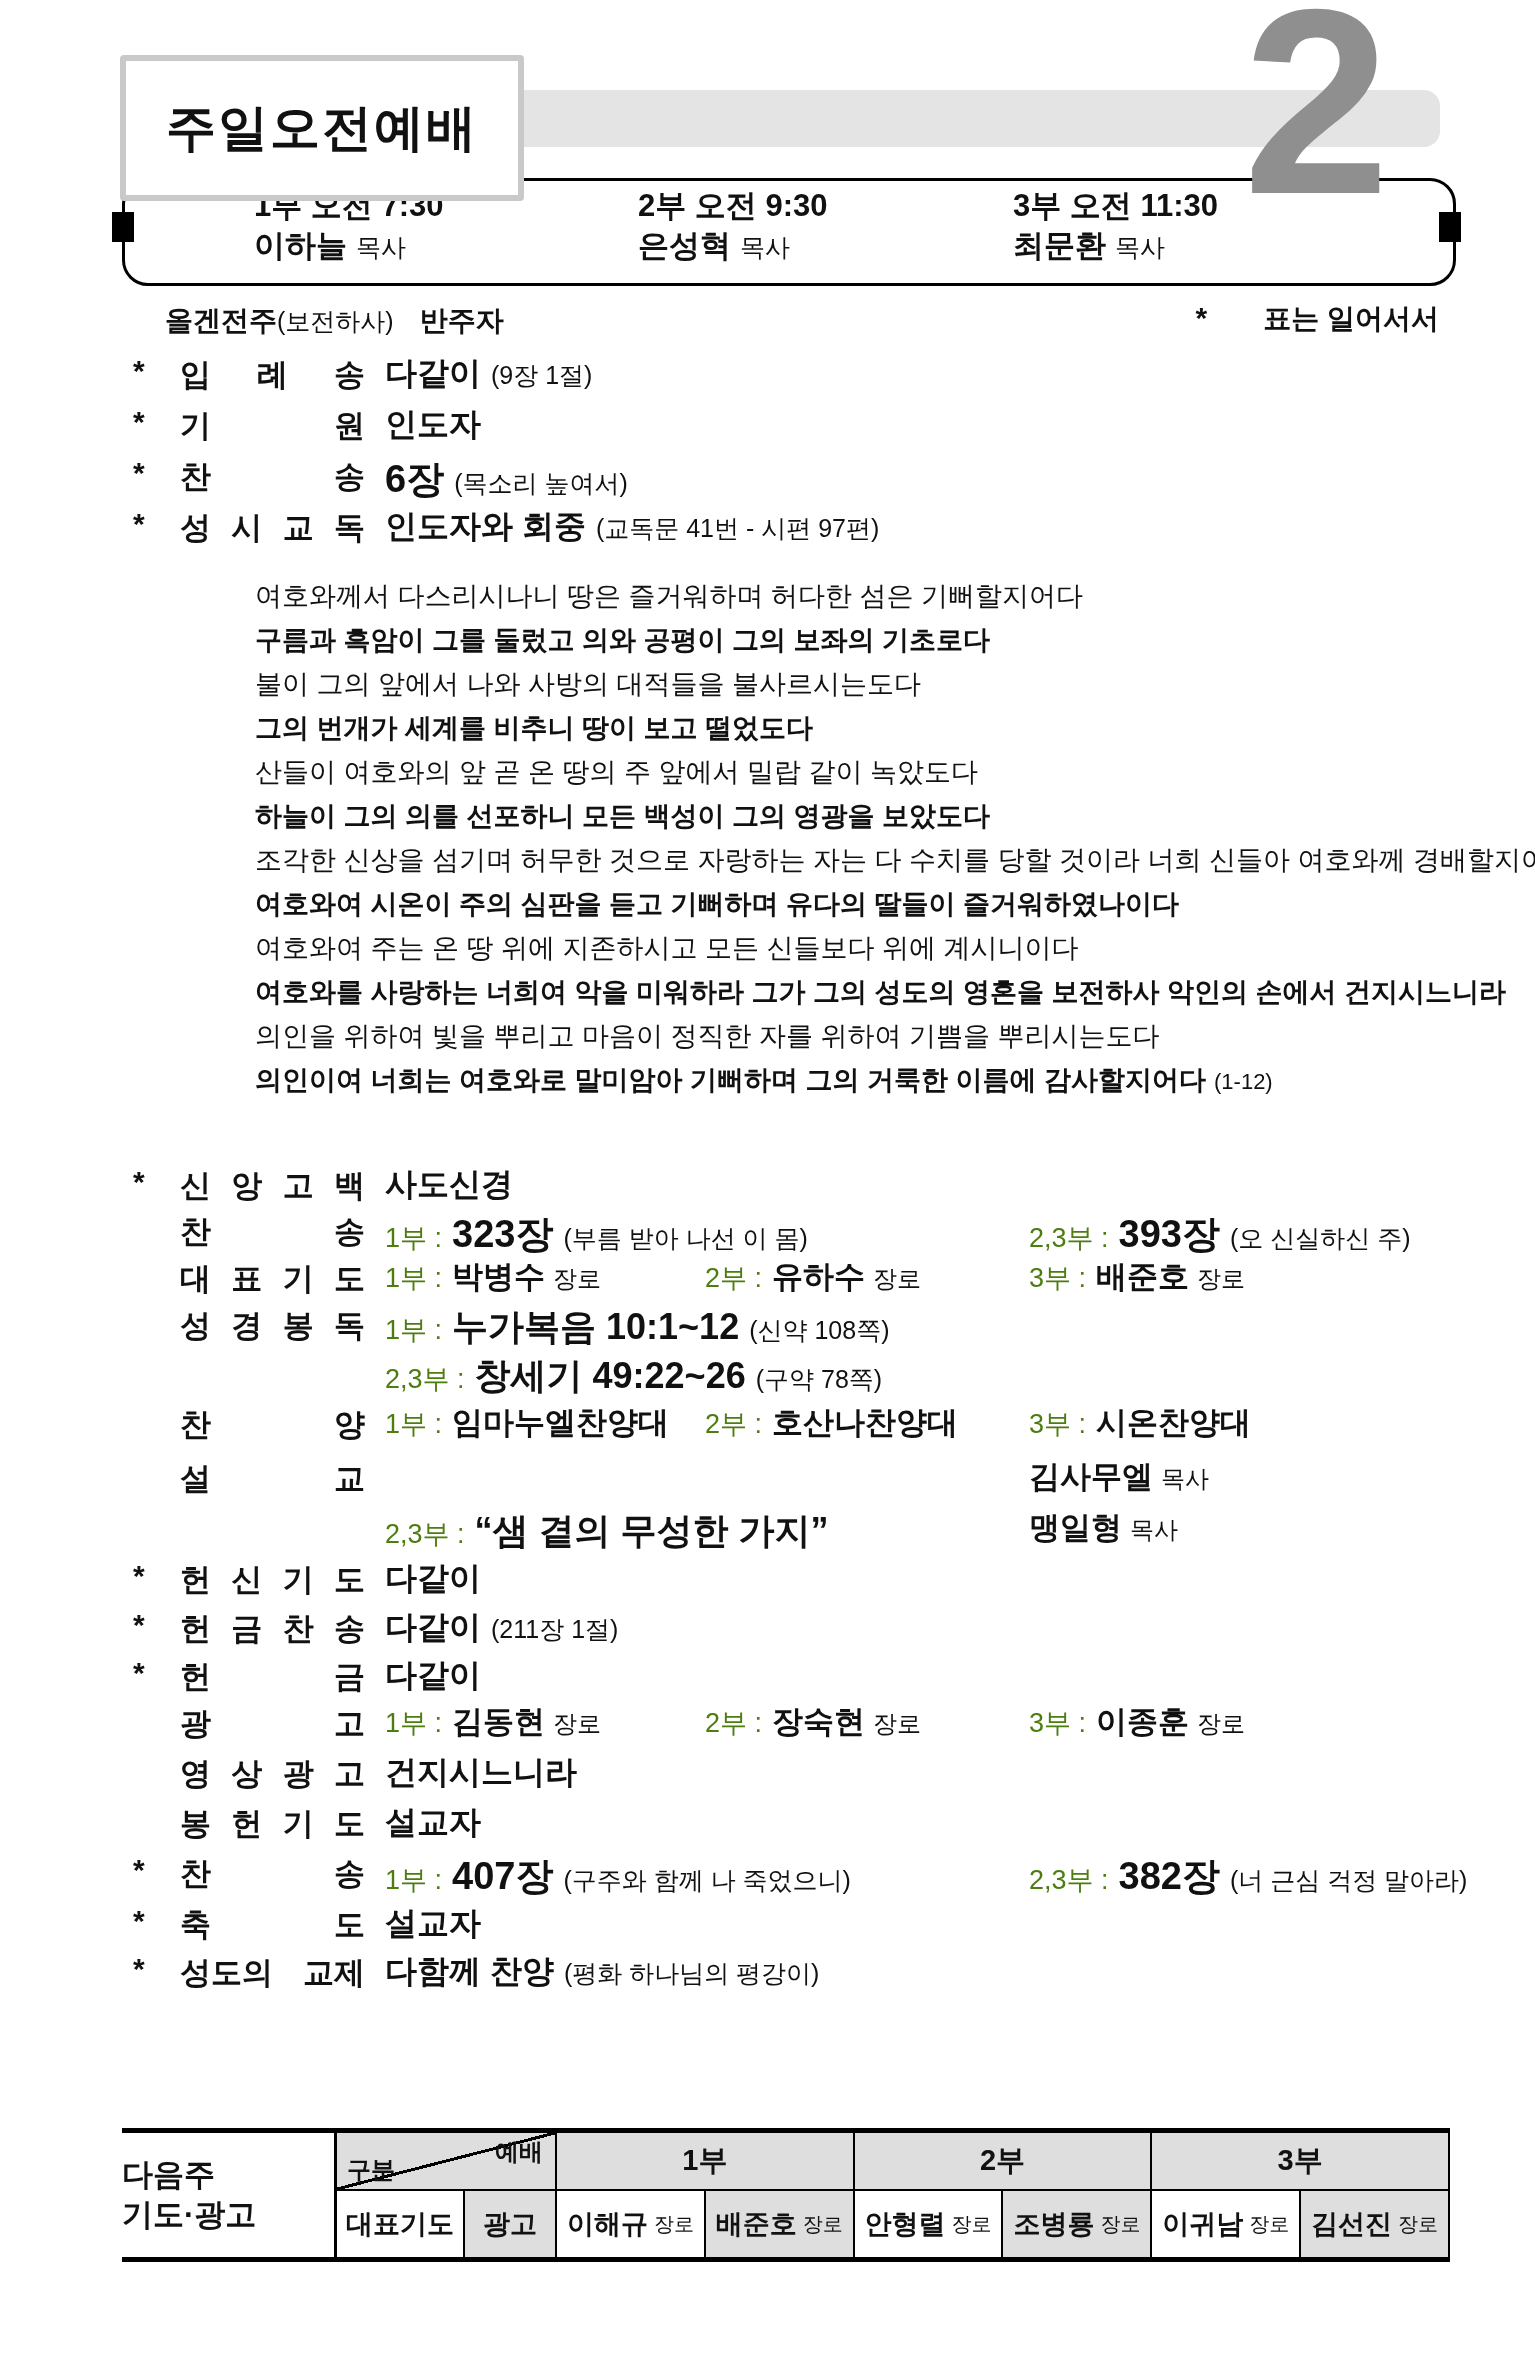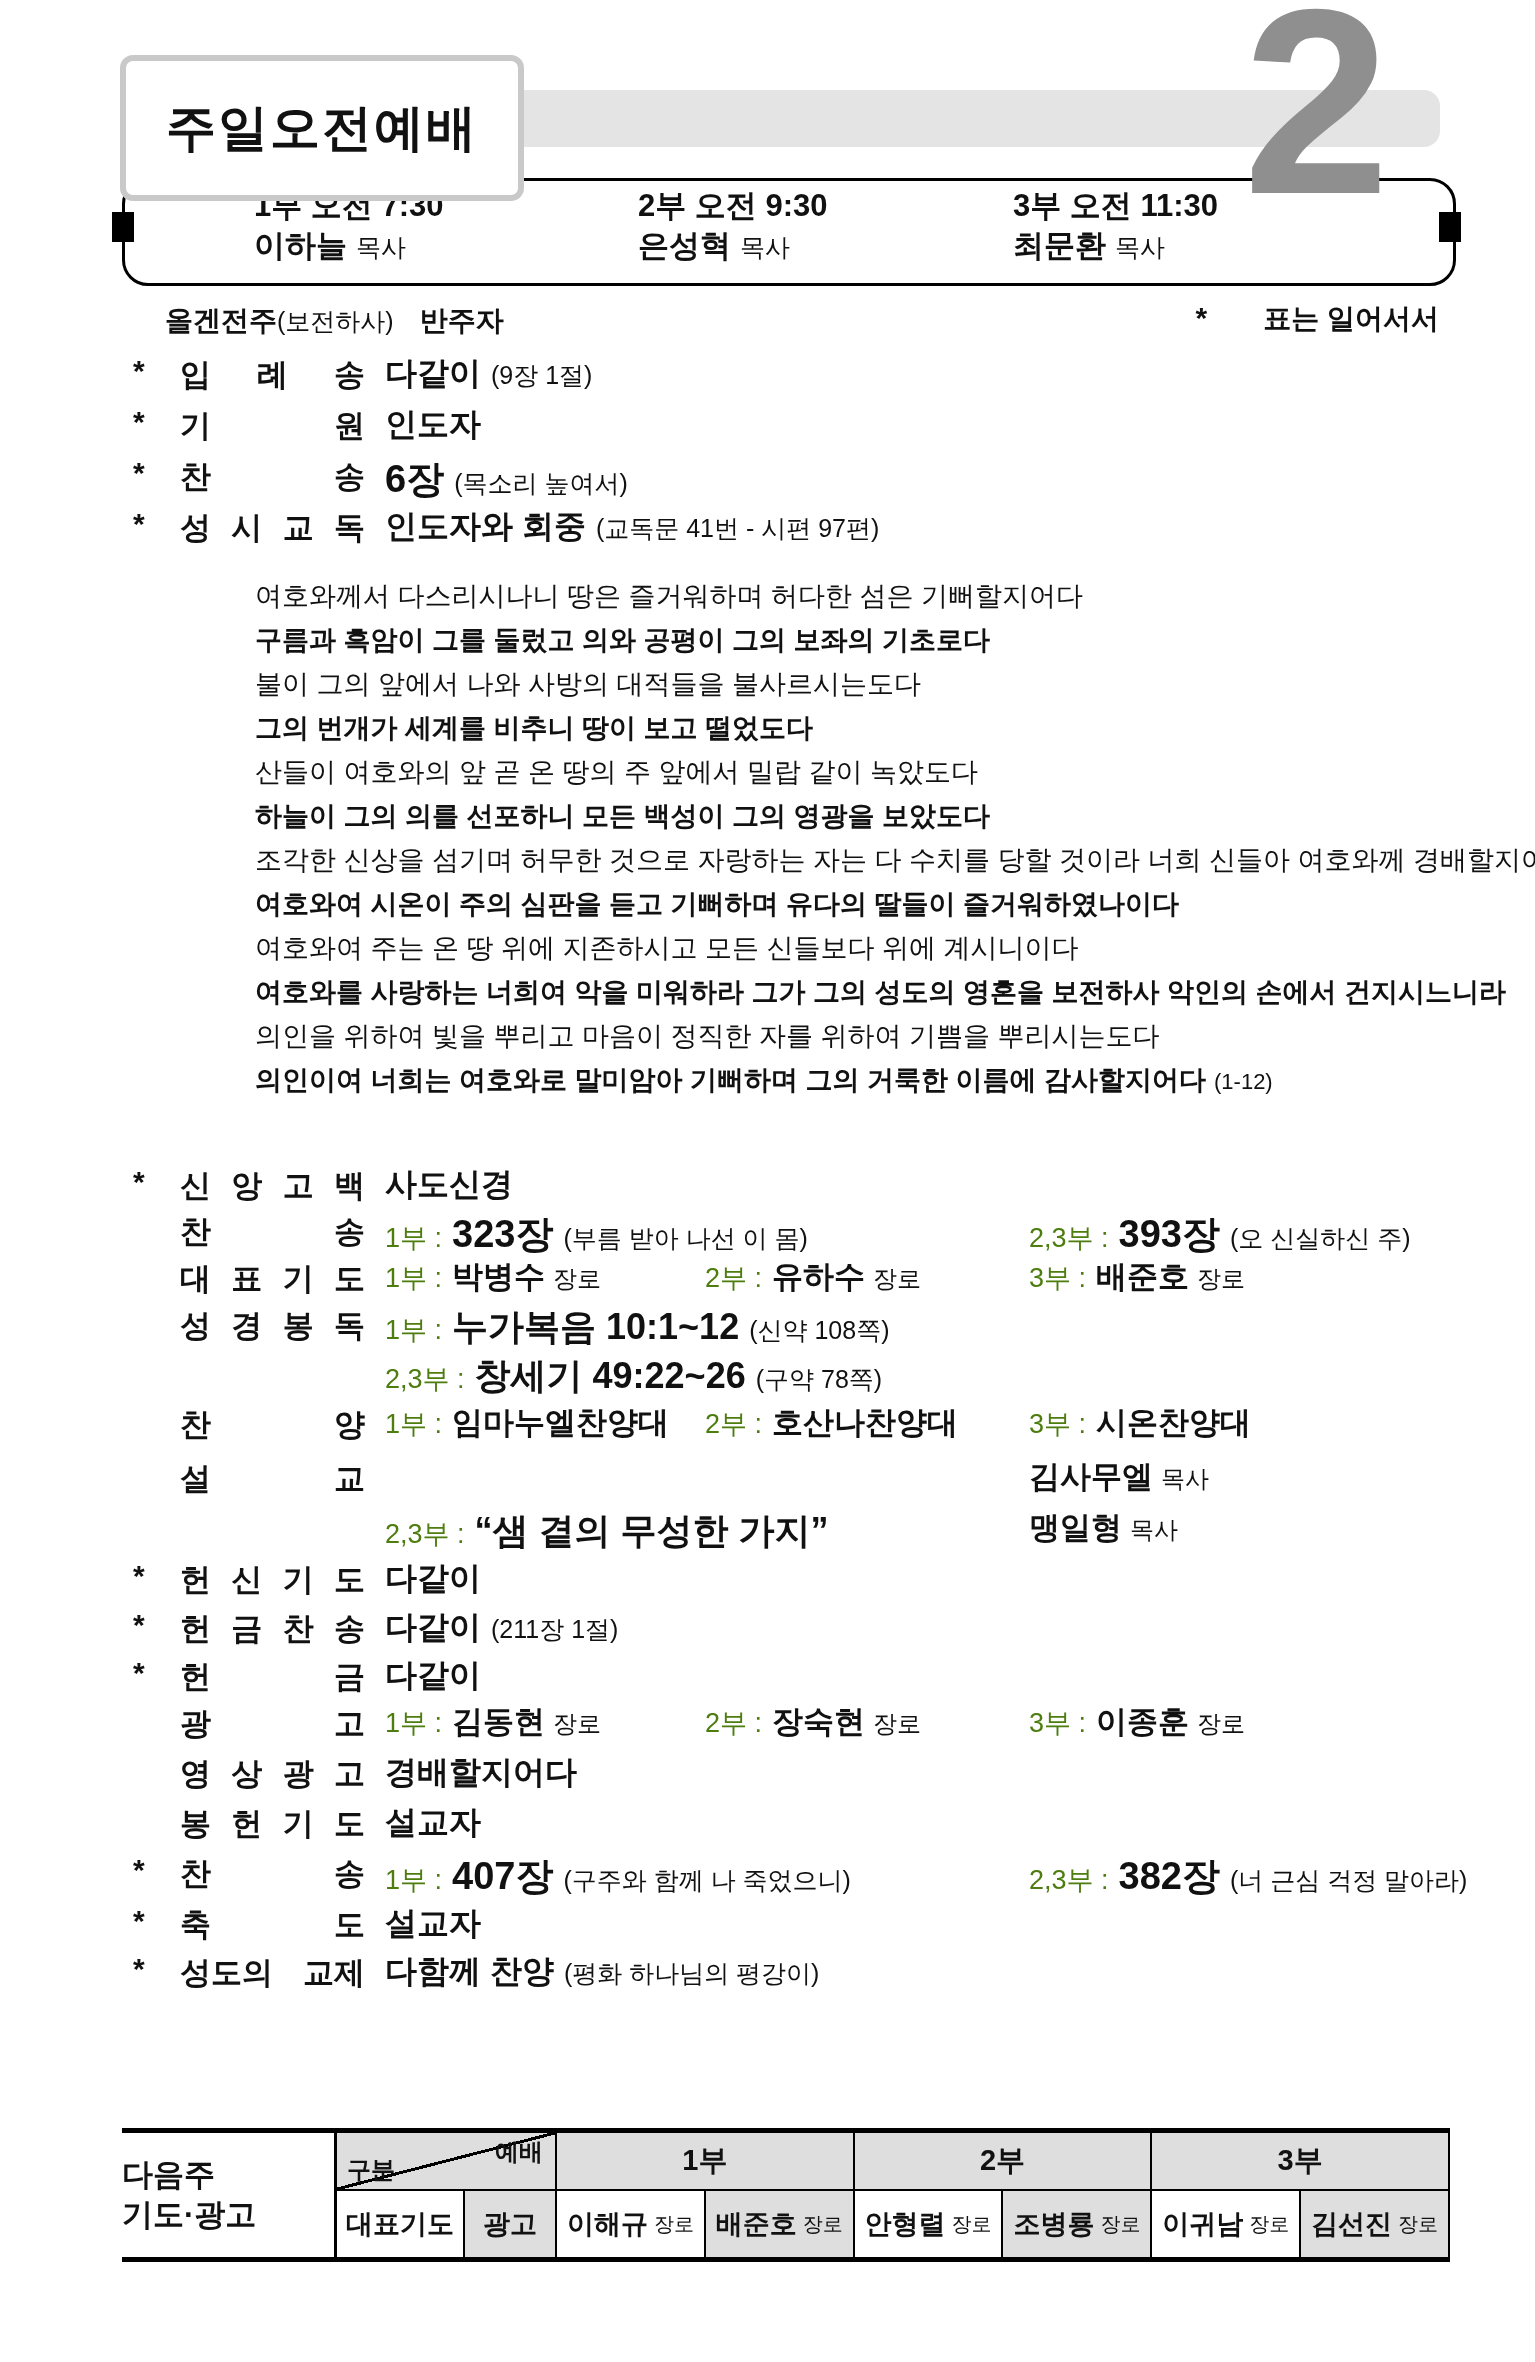--- a/index.html
+++ b/index.html
@@ -8,21 +8,21 @@
     font-family:"Liberation Sans", sans-serif;color:#111;overflow:hidden;
   }
   .abs{position:absolute;}
 
   
   #gray-bar{left:400px;top:90px;width:1040px;height:57px;background:#e4e4e4;
     border-radius:0 16px 16px 0;z-index:1;}
   #big-num{left:1243px;top:-30px;z-index:2;font-size:264px;font-weight:bold;
     color:#8f8f8f;line-height:1;}
   #title-box{left:120px;top:55px;width:392px;height:134px;background:#fff;
-    border:6px solid #c9c9c9;border-radius:13px;z-index:3;
+    border:6px solid #c9c9c9;border-radius:4px;z-index:3;
     display:flex;align-items:center;justify-content:center;}
   #title-box .t{font-size:50px;font-weight:bold;letter-spacing:2px;}
 
   #svc-box{left:122px;top:178px;width:1328px;height:102px;background:#fff;
     border:3px solid #000;border-radius:26px;z-index:1;}
   .tab-mark{width:22px;height:30px;background:#000;z-index:4;top:212px;}
   .svc-col{top:186px;z-index:2;white-space:nowrap;}
   .svc-time{font-size:31px;font-weight:bold;line-height:40px;}
   .svc-pastor{font-size:31px;font-weight:bold;line-height:40px;}
   .svc-role{font-size:25px;font-weight:normal;margin-left:9px;}
@@ -273,21 +273,21 @@
   <span class="cx c3"><span class="pre">3부 :</span><span class="name">이종훈</span><span class="role">장로</span></span>
 </div>
 
 <div class="row" style="top:1751px">
   <span class="lbl">
       <span>영</span>
       <span>상</span>
       <span>광</span>
       <span>고</span>
     </span>
-  <span class="cx c1"><span class="b">경배할지어다</span></span>
+  <span class="cx c1"><span class="b">건지시느니라</span></span>
 </div>
 
 <div class="row" style="top:1801px">
   <span class="lbl">
       <span>봉</span>
       <span>헌</span>
       <span>기</span>
       <span>도</span>
     </span>
   <span class="cx c1"><span class="b">설교자</span></span>

